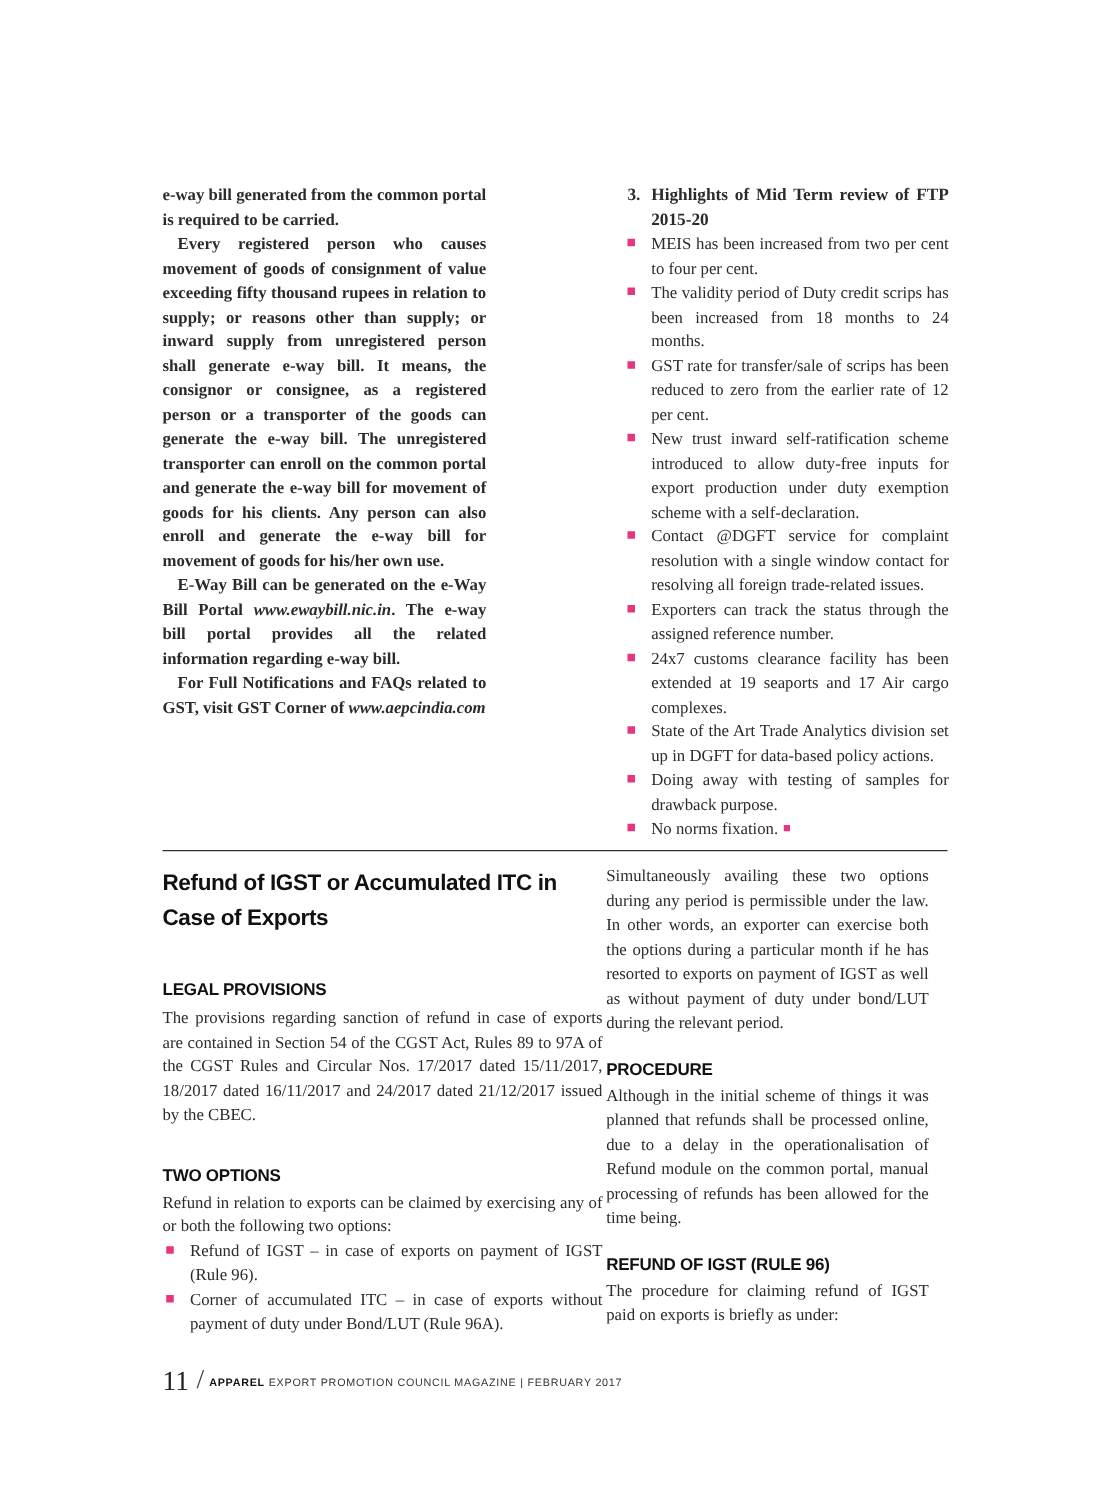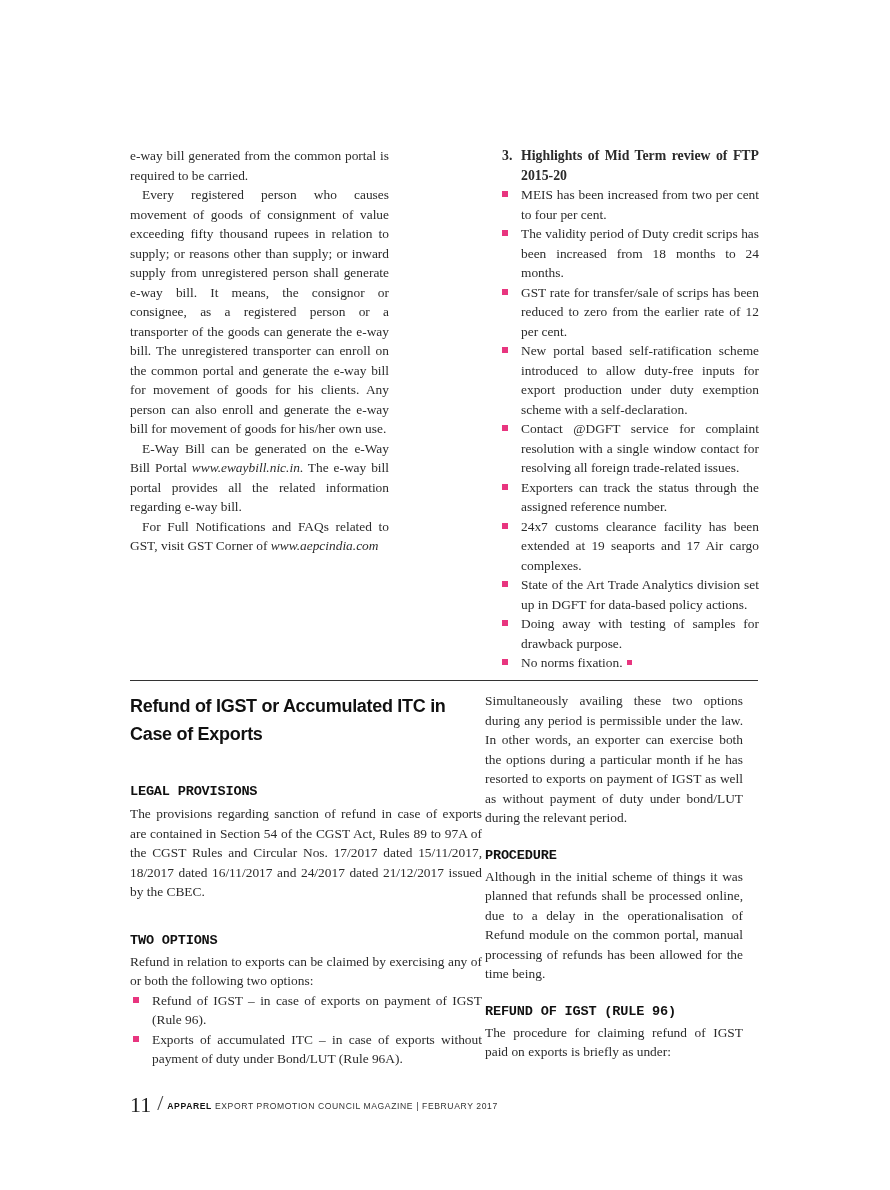--- a/index.html
+++ b/index.html
@@ -10,67 +10,67 @@
   .justify { text-align: justify; }
   p { margin: 0; }
   .indent { text-indent: 12px; }
   .bul { position: relative; padding-left: 22px; }
   .bul .sq { position: absolute; left: 3px; top: 6px; width: 6px; height: 6px; background: #e8357f; }
   .end-sq { display: inline-block; width: 5px; height: 5px; background: #e8357f; margin-left: 4px; vertical-align: 2px; }
   .h3 { font-weight: bold; font-size: 13.8px; line-height: 19.5px; position: relative; padding-left: 22px; }
   .h3 .num { position: absolute; left: 3px; }
   .rule { position: absolute; left: 130px; width: 628px; top: 680px; height: 0; border-top: 1.6px solid #333; }
   .title { font-family: "Liberation Sans", "DejaVu Sans", sans-serif; font-weight: bold; font-size: 18px; line-height: 28px; color: #111; letter-spacing: -0.3px; margin: 0; }
-  .sub { font-family: Liberation Mono, monospace; font-weight: bold; font-size: 13.6px; line-height: 18px; color: #111; margin: 0; letter-spacing: -0.2px; }
+  .sub { font-family: Liberation Sans, sans-serif; font-weight: bold; font-size: 13.6px; line-height: 18px; color: #111; margin: 0; letter-spacing: -0.2px; }
   .footer { position: absolute; left: 130px; top: 1092px; white-space: nowrap; }
   .pg { font-family: "Liberation Serif", serif; font-size: 22px; color: #222; }
   .slash { font-family: "Liberation Serif", serif; font-size: 22px; color: #444; font-weight: 300; margin: 0 4px 0 6px; position: relative; top: -2px; }
   .ft { font-family: "Liberation Sans", "DejaVu Sans", sans-serif; font-size: 8.6px; letter-spacing: 0.6px; color: #333; position: relative; top: -3px; }
   .ft b { font-weight: bold; color: #111; }
   i { font-style: italic; }
 </style>
 </head>
 <body>
 
-<div class="col serif justify" style="left:130px; top:146px; width:259px;">
+<div class="col serif justify" style="left:130px; top:146px; width:259px;font-weight:bold;">
   <p>e-way bill generated from the common portal is required to be carried.</p>
   <p class="indent">Every registered person who causes movement of goods of consignment of value exceeding fifty thousand rupees in relation to supply; or reasons other than supply; or inward supply from unregistered person shall generate e-way bill. It means, the consignor or consignee, as a registered person or a transporter of the goods can generate the e-way bill. The unregistered transporter can enroll on the common portal and generate the e-way bill for movement of goods for his clients. Any person can also enroll and generate the e-way bill for movement of goods for his/her own use.</p>
   <p class="indent"><span>E-Way Bill can be generated on the e-Way Bill Portal </span><i>www.ewaybill.nic.in</i><span>. The e-way bill portal provides all the related information regarding e-way bill.</span></p>
   <p class="indent"><span>For Full Notifications and FAQs related to GST, visit GST Corner of </span><i>www.aepcindia.com</i></p>
 </div>
 
 <div class="col serif justify" style="left:499px; top:146px; width:260px;">
   <div class="h3">
     <span class="num">3.</span>
     <span>Highlights of Mid Term review of FTP 2015-20</span>
   </div>
   <div class="bul"><span class="sq" style="background: rgb(232, 53, 127);"></span><span>MEIS has been increased from two per cent to four per cent.</span></div>
   <div class="bul"><span class="sq" style="background: rgb(232, 53, 127);"></span><span>The validity period of Duty credit scrips has been increased from 18 months to 24 months.</span></div>
   <div class="bul"><span class="sq" style="background: rgb(232, 53, 127);"></span><span>GST rate for transfer/sale of scrips has been reduced to zero from the earlier rate of 12 per cent.</span></div>
-  <div class="bul"><span class="sq" style="background: rgb(232, 53, 127);"></span><span>New portal based self-ratification scheme introduced to allow duty-free inputs for export production under duty exemption scheme with a self-declaration.</span></div>
+  <div class="bul"><span class="sq" style="background: rgb(232, 53, 127);"></span><span>New trust inward self-ratification scheme introduced to allow duty-free inputs for export production under duty exemption scheme with a self-declaration.</span></div>
   <div class="bul"><span class="sq" style="background: rgb(232, 53, 127);"></span><span>Contact @DGFT service for complaint resolution with a single window contact for resolving all foreign trade-related issues.</span></div>
   <div class="bul"><span class="sq" style="background: rgb(232, 53, 127);"></span><span>Exporters can track the status through the assigned reference number.</span></div>
   <div class="bul"><span class="sq" style="background: rgb(232, 53, 127);"></span><span>24x7 customs clearance facility has been extended at 19 seaports and 17 Air cargo complexes.</span></div>
   <div class="bul"><span class="sq" style="background: rgb(232, 53, 127);"></span><span>State of the Art Trade Analytics division set up in DGFT for data-based policy actions.</span></div>
   <div class="bul"><span class="sq" style="background: rgb(232, 53, 127);"></span><span>Doing away with testing of samples for drawback purpose.</span></div>
   <div class="bul"><span class="sq" style="background: rgb(232, 53, 127);"></span><span>No norms fixation.</span><span class="end-sq" style="background: rgb(232, 53, 127);"></span></div>
 </div>
 
 <div class="rule"></div>
 
 <div class="col" style="left:130px; top:692px; width:352px;">
   <h1 class="title" style="width:360px;">Refund of IGST or Accumulated ITC in Case of Exports</h1>
 
   <h2 class="sub" style="margin-top:35px;">LEGAL PROVISIONS</h2>
   <p class="serif justify" style="margin-top:3px;">The provisions regarding sanction of refund in case of exports are contained in Section 54 of the CGST Act, Rules 89 to 97A of the CGST Rules and Circular Nos. 17/2017 dated 15/11/2017, 18/2017 dated 16/11/2017 and 24/2017 dated 21/12/2017 issued by the CBEC.</p>
 
   <h2 class="sub" style="margin-top:30px;">TWO OPTIONS</h2>
   <p class="serif justify" style="margin-top:2px;">Refund in relation to exports can be claimed by exercising any of or both the following two options:</p>
   <div class="bul serif justify"><span class="sq" style="background: rgb(232, 53, 127);"></span><span>Refund of IGST – in case of exports on payment of IGST (Rule 96).</span></div>
-  <div class="bul serif justify"><span class="sq" style="background: rgb(232, 53, 127);"></span><span>Exports of accumulated ITC – in case of exports without payment of duty under Bond/LUT (Rule 96A).</span></div>
+  <div class="bul serif justify"><span class="sq" style="background: rgb(232, 53, 127);"></span><span>Corner of accumulated ITC – in case of exports without payment of duty under Bond/LUT (Rule 96A).</span></div>
 </div>
 
 <div class="col" style="left:485px; top:691px; width:258px;">
   <p class="serif justify">Simultaneously availing these two options during any period is permissible under the law. In other words, an exporter can exercise both the options during a particular month if he has resorted to exports on payment of IGST as well as without payment of duty under bond/LUT during the relevant period.</p>
 
   <h2 class="sub" style="margin-top:19px;">PROCEDURE</h2>
   <p class="serif justify" style="margin-top:2px;">Although in the initial scheme of things it was planned that refunds shall be processed online, due to a delay in the operationalisation of Refund module on the common portal, manual processing of refunds has been allowed for the time being.</p>
 
   <h2 class="sub" style="margin-top:19px;">REFUND OF IGST (RULE 96)</h2>
   <p class="serif justify" style="margin-top:2px;">The procedure for claiming refund of IGST paid on exports is briefly as under:</p>

